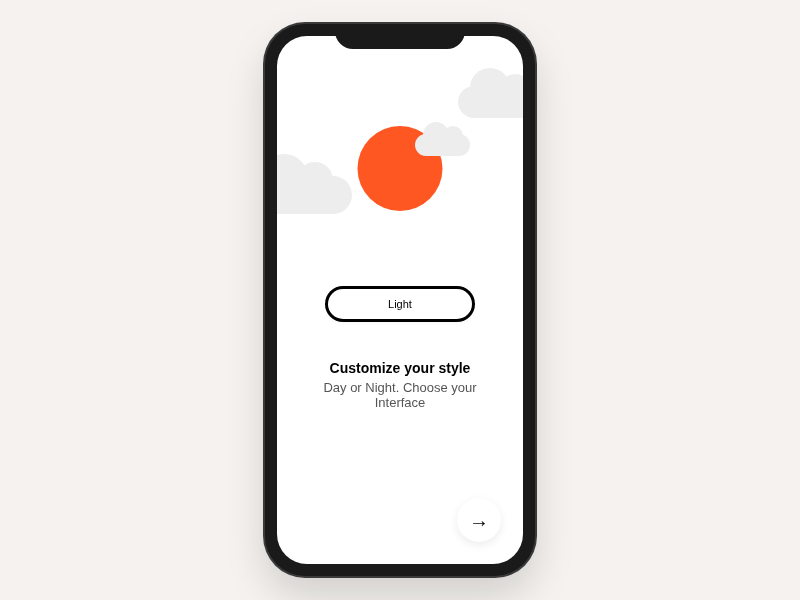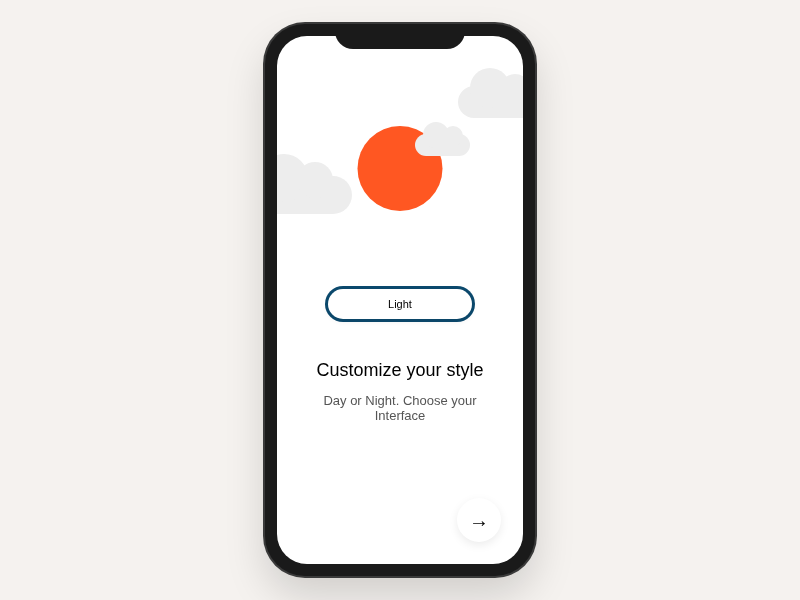--- a/index.html
+++ b/index.html
@@ -178,21 +178,21 @@
     }
     
     .toggle-container {
       display: flex;
       justify-content: center;
       margin-top: 20px;
     }
     
     .toggle {
       display: flex;
-      background: #0c4a6e;
+      background: #000000;
       border-radius: 25px;
       padding: 3px;
       width: 150px;
     }
     
     .toggle-option {
       flex: 1;
       padding: 9px 0;
       text-align: center;
       font-size: 11px;
@@ -211,24 +211,24 @@
       color: #aaa;
     }
     
     .content {
       text-align: center;
       margin-top: 38px;
       padding: 0 20px;
     }
     
     .heading {
-      font-size: 18px;
-      font-weight: 400;
+      font-size: 14px;
+      font-weight: 700;
       color: #000;
-      margin-bottom: 12px;
+      margin-bottom: 4px;
     }
     
     .subtext {
       font-size: 13px;
       color: #555;
       font-weight: 400;
     }
     
     .next-button {
       position: absolute;

